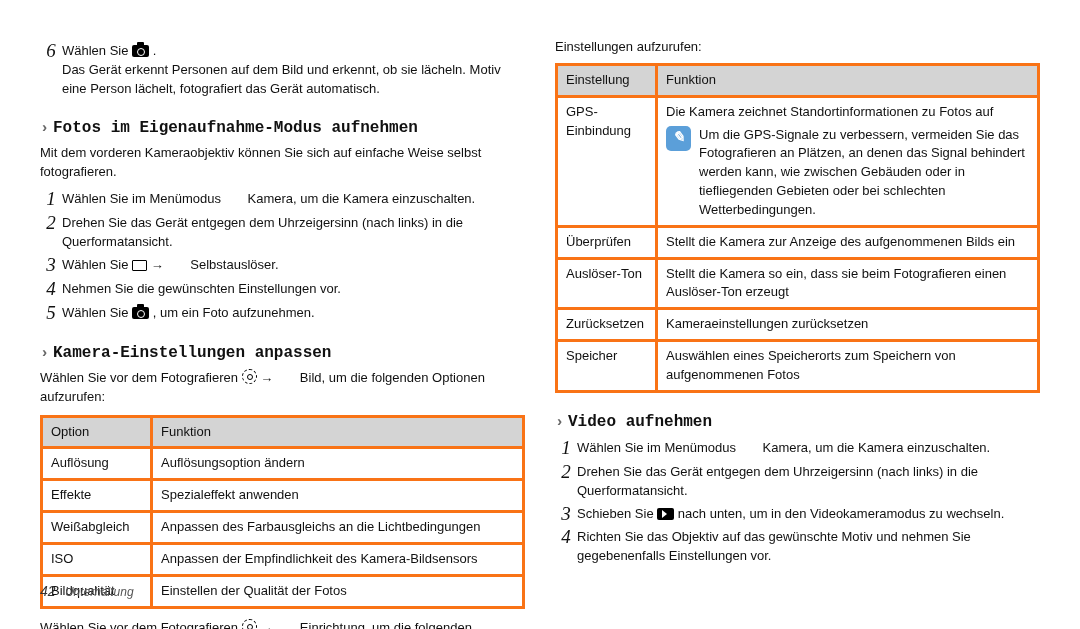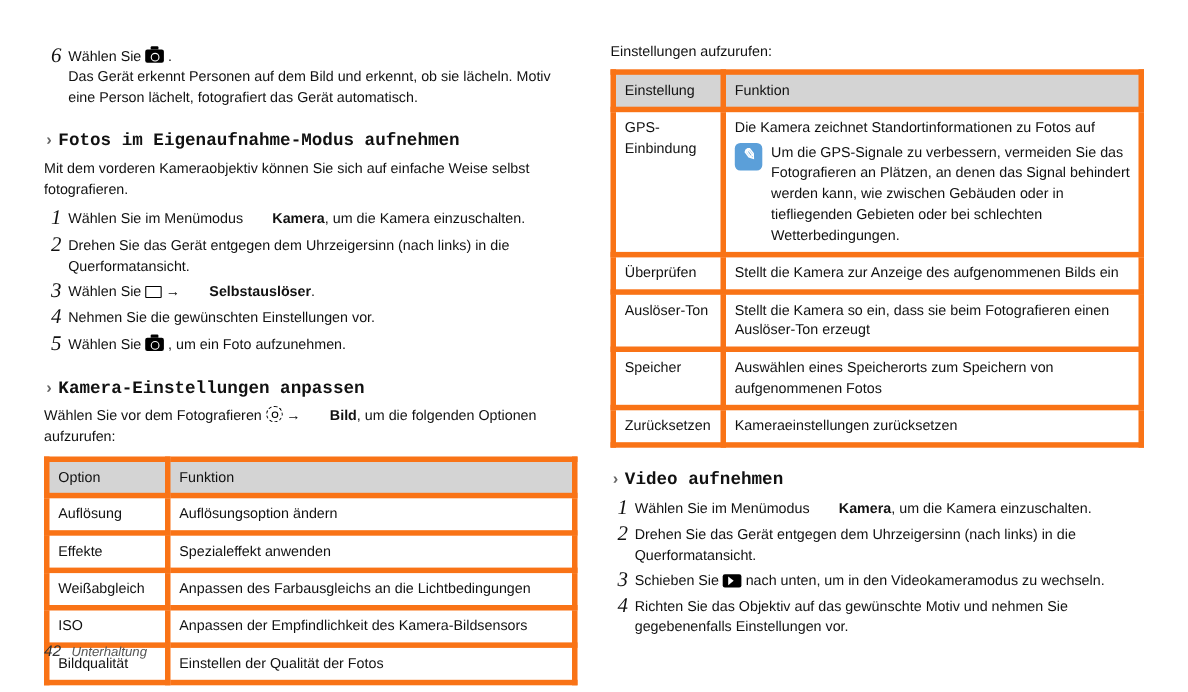--- a/index.html
+++ b/index.html
@@ -48,21 +48,21 @@
     font-weight: 500;
     min-width: 22px;
     line-height: 1.1;
     text-align: center;
   }
   .step-body {
     flex: 1;
     padding-top: 1px;
   }
   .intro { margin: 4px 0 8px 0; }
-  b { font-weight: bold; padding-left: 23px; }
+  b { font-weight: normal; padding-left: 23px; }
   .icon-camera, .icon-square, .icon-gear, .icon-note, .icon-vid {
     display: inline-flex;
     align-items: center;
     justify-content: center;
     vertical-align: -2px;
   }
   .icon-camera {
     width: 17px; height: 12px;
     background: #000;
     border-radius: 2px;
@@ -128,21 +128,21 @@
     border-top: 4px solid transparent;
     border-bottom: 4px solid transparent;
   }
   table {
     width: 100%;
     border-collapse: collapse;
     margin: 6px 0 10px 0;
     font-size: 13px;
   }
   th, td {
-    border: 5px solid #f97316;
+    border: 3px solid #f97316;
     padding: 5px 8px;
     text-align: left;
     vertical-align: top;
     font-weight: normal;
   }
   thead th, .thead td {
     background: #d4d4d4;
   }
   .gps-cell {
     display: flex;
@@ -280,26 +280,26 @@
         </tr>
         <tr>
             <td>Überprüfen</td>
             <td>Stellt die Kamera zur Anzeige des aufgenommenen Bilds ein</td>
           </tr>
         <tr>
             <td>Auslöser-Ton</td>
             <td>Stellt die Kamera so ein, dass sie beim Fotografieren einen Auslöser-Ton erzeugt</td>
           </tr>
         <tr>
+            <td>Zurücksetzen</td>
+            <td>Kameraeinstellungen zurücksetzen</td>
+          </tr>
+        <tr>
             <td>Speicher</td>
             <td>Auswählen eines Speicherorts zum Speichern von aufgenommenen Fotos</td>
-          </tr>
-        <tr>
-            <td>Zurücksetzen</td>
-            <td>Kameraeinstellungen zurücksetzen</td>
           </tr>
       </tbody>
     </table>
 
     <h2>
       <span class="chevron">›</span><span>Video aufnehmen</span>
     </h2>
 
     <div class="step">
       <div class="step-num">1</div>

